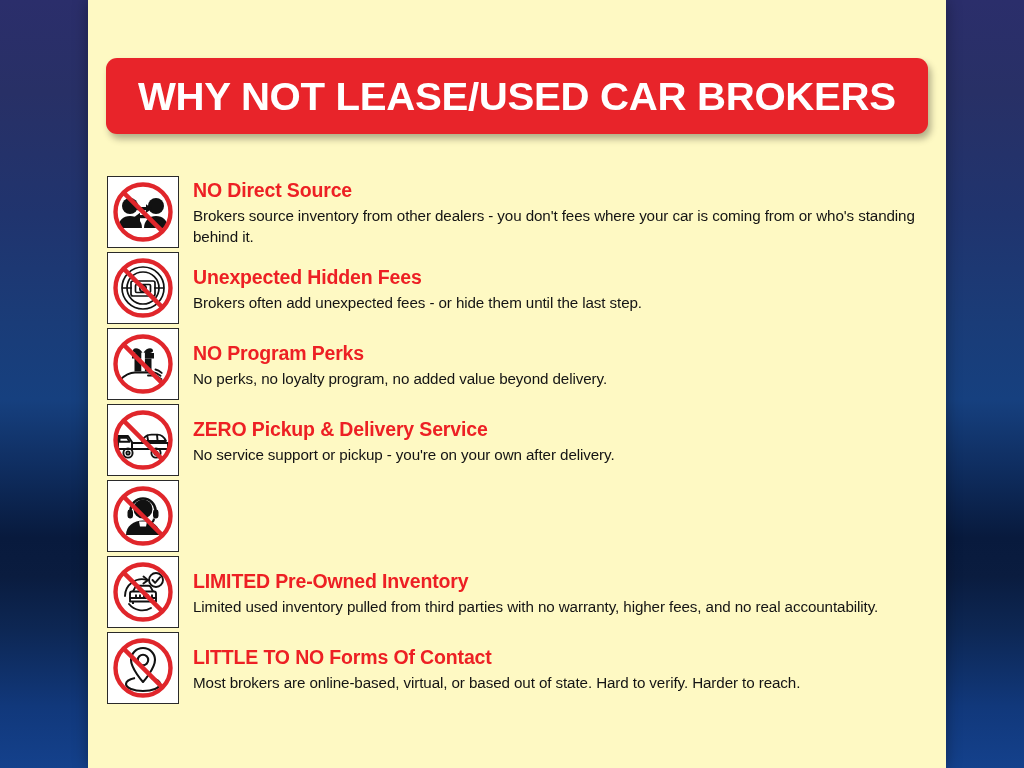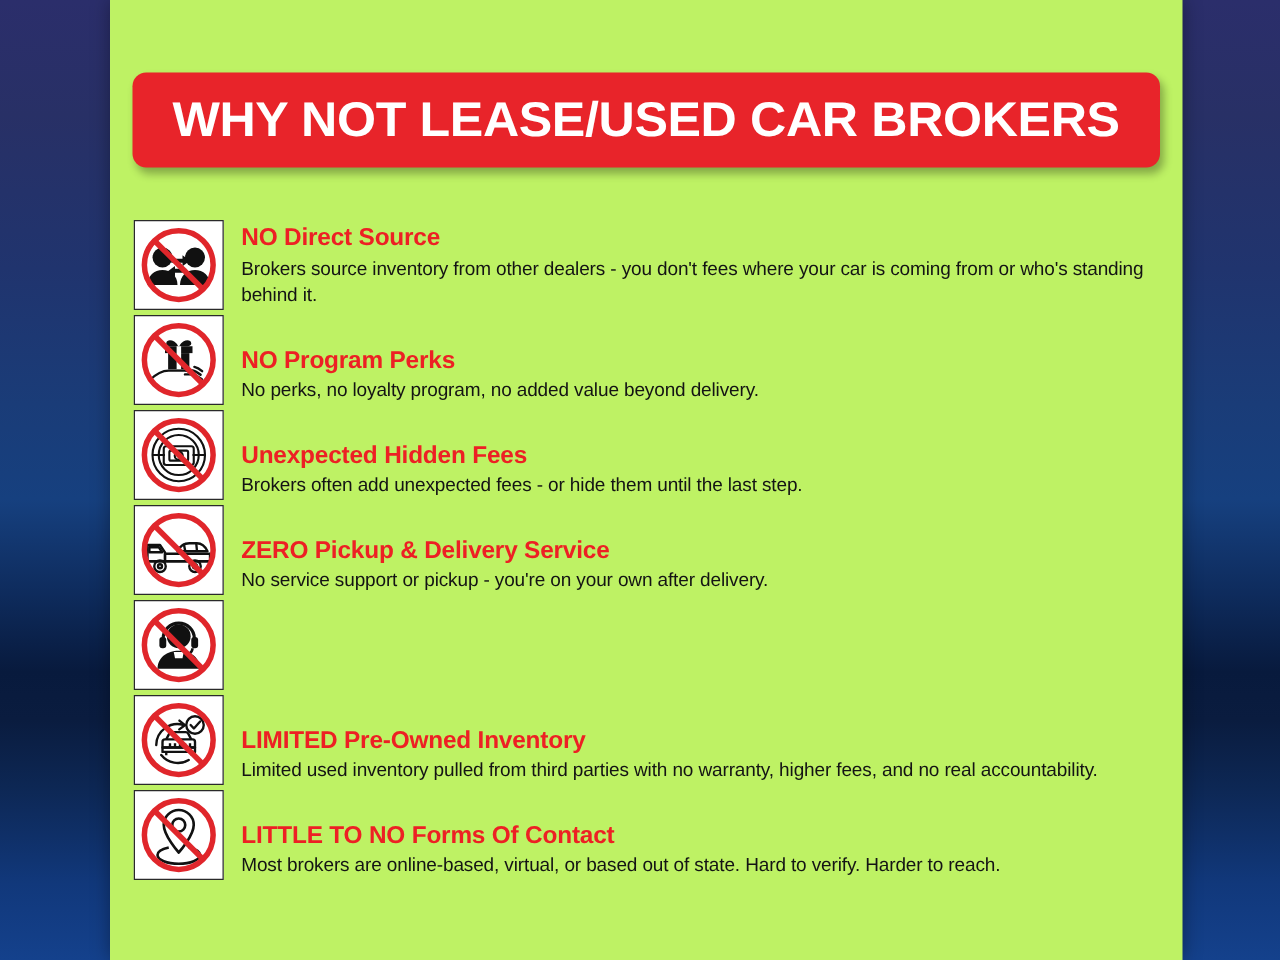--- a/index.html
+++ b/index.html
@@ -31,21 +31,21 @@
     height: 768px;
   }
 
   
   #card {
     position: absolute;
     left: 88px;
     top: 0;
     width: 858px;
     height: 768px;
-    background: #bef264;
+    background: #fef9c3;
     box-shadow: 0 0 14px rgba(0,0,0,0.35);
   }
 
   
   #title-banner {
     position: absolute;
     left: 18px;
     top: 58px;
     width: 822px;
     height: 76px;
@@ -69,21 +69,21 @@
 
   
   #item-list {
     position: absolute;
     left: 19px;
     top: 176px;
     width: 830px;
   }
   .item-row {
     display: flex;
-    align-items: flex-end;
+    align-items: center;
     margin-bottom: 4px;
   }
   .icon-box {
     flex: 0 0 auto;
     width: 72px;
     height: 72px;
     border: 1.6px solid #2a2a2a;
     background: #ffffff;
     box-sizing: border-box;
     display: flex;
@@ -149,46 +149,20 @@
         </div>
         <div class="item-text">
           <p class="item-heading">NO Direct Source</p>
           <p class="item-desc">Brokers source inventory from other dealers - you don't fees where your car is coming from or who's standing behind it.</p>
         </div>
       </div>
 
       <div class="item-row">
         <div class="icon-box">
           <svg width="64" height="64" viewBox="0 0 64 64">
-            <g fill="#111111">
-              <rect x="21" y="21" width="22" height="5.5"></rect>
-              <rect x="23.5" y="26.5" width="17" height="13"></rect>
-              <rect x="30.3" y="21" width="3.6" height="18.5" fill="#ffffff"></rect>
-              <path d="M31.5 20.5c-3-5-9-5.5-9.5-2-0.4 2.7 5 3 9.5 2z"></path>
-              <path d="M32.5 20.5c3-5 9-5.5 9.5-2 0.4 2.7-5 3-9.5 2z"></path>
-            </g>
-            <g fill="none" stroke="#111111" stroke-width="1.9" stroke-linecap="round" stroke-linejoin="round">
-              <path d="M9 48c4-4 9-7.5 15-7.5h13c3 0 5 1.2 7 2.6l6.5 4.2"></path>
-              <path d="M37 43.5h6.5"></path>
-              <path d="M42 40.2c2.5 0.3 5 1.6 7.5 3.6"></path>
-              <path d="M44.5 37.5c2.2 0.5 4.2 1.7 6.2 3.4"></path>
-            </g>
-            <circle cx="32" cy="32" r="27.5" fill="none" stroke="#e0262b" stroke-width="4.4"></circle>
-            <line x1="12.6" y1="12.6" x2="51.4" y2="51.4" stroke="#e0262b" stroke-width="4.4"></line>
-          </svg>
-        </div>
-        <div class="item-text">
-          <p class="item-heading">NO Program Perks</p>
-          <p class="item-desc">No perks, no loyalty program, no added value beyond delivery.</p>
-        </div>
-      </div>
-
-      <div class="item-row">
-        <div class="icon-box">
-          <svg width="64" height="64" viewBox="0 0 64 64">
             <g fill="none" stroke="#111111" stroke-width="1.7">
               <circle cx="32" cy="32" r="21"></circle>
               <circle cx="32" cy="32" r="16"></circle>
               <rect x="20" y="25" width="24" height="15" rx="2"></rect>
               <rect x="24.5" y="28.5" width="15" height="8" rx="1.2"></rect>
               <circle cx="32" cy="32.5" r="3.2"></circle>
               <path d="M11 32h10M43 32h10"></path>
             </g>
             <circle cx="32" cy="32" r="27.5" fill="none" stroke="#e0262b" stroke-width="4.4"></circle>
             <line x1="12.6" y1="12.6" x2="51.4" y2="51.4" stroke="#e0262b" stroke-width="4.4"></line>
@@ -196,20 +170,46 @@
         </div>
         <div class="item-text">
           <p class="item-heading">Unexpected Hidden Fees</p>
           <p class="item-desc">Brokers often add unexpected fees - or hide them until the last step.</p>
         </div>
       </div>
 
       <div class="item-row">
         <div class="icon-box">
           <svg width="64" height="64" viewBox="0 0 64 64">
+            <g fill="#111111">
+              <rect x="21" y="21" width="22" height="5.5"></rect>
+              <rect x="23.5" y="26.5" width="17" height="13"></rect>
+              <rect x="30.3" y="21" width="3.6" height="18.5" fill="#ffffff"></rect>
+              <path d="M31.5 20.5c-3-5-9-5.5-9.5-2-0.4 2.7 5 3 9.5 2z"></path>
+              <path d="M32.5 20.5c3-5 9-5.5 9.5-2 0.4 2.7-5 3-9.5 2z"></path>
+            </g>
+            <g fill="none" stroke="#111111" stroke-width="1.9" stroke-linecap="round" stroke-linejoin="round">
+              <path d="M9 48c4-4 9-7.5 15-7.5h13c3 0 5 1.2 7 2.6l6.5 4.2"></path>
+              <path d="M37 43.5h6.5"></path>
+              <path d="M42 40.2c2.5 0.3 5 1.6 7.5 3.6"></path>
+              <path d="M44.5 37.5c2.2 0.5 4.2 1.7 6.2 3.4"></path>
+            </g>
+            <circle cx="32" cy="32" r="27.5" fill="none" stroke="#e0262b" stroke-width="4.4"></circle>
+            <line x1="12.6" y1="12.6" x2="51.4" y2="51.4" stroke="#e0262b" stroke-width="4.4"></line>
+          </svg>
+        </div>
+        <div class="item-text">
+          <p class="item-heading">NO Program Perks</p>
+          <p class="item-desc">No perks, no loyalty program, no added value beyond delivery.</p>
+        </div>
+      </div>
+
+      <div class="item-row">
+        <div class="icon-box">
+          <svg width="64" height="64" viewBox="0 0 64 64">
             <g fill="none" stroke="#111111" stroke-width="1.9" stroke-linejoin="round">
               <path d="M7 41V28h10l4 6v7z"></path>
               <path d="M8.5 29.8h7.6l2.6 4h-10.2z"></path>
               <path d="M7 41h50"></path>
               <path d="M21 41V35h36v6z"></path>
               <path d="M31 33c2-4.2 4.6-6.4 9.5-6.4h6c4 0 6.5 2.2 8.5 6.4z"></path>
               <path d="M36 26.8l1.2 6.2M46 26.8l0.6 6.2"></path>
             </g>
             <g fill="none" stroke="#111111" stroke-width="1.9">
               <circle cx="17" cy="45" r="4.6"></circle>

